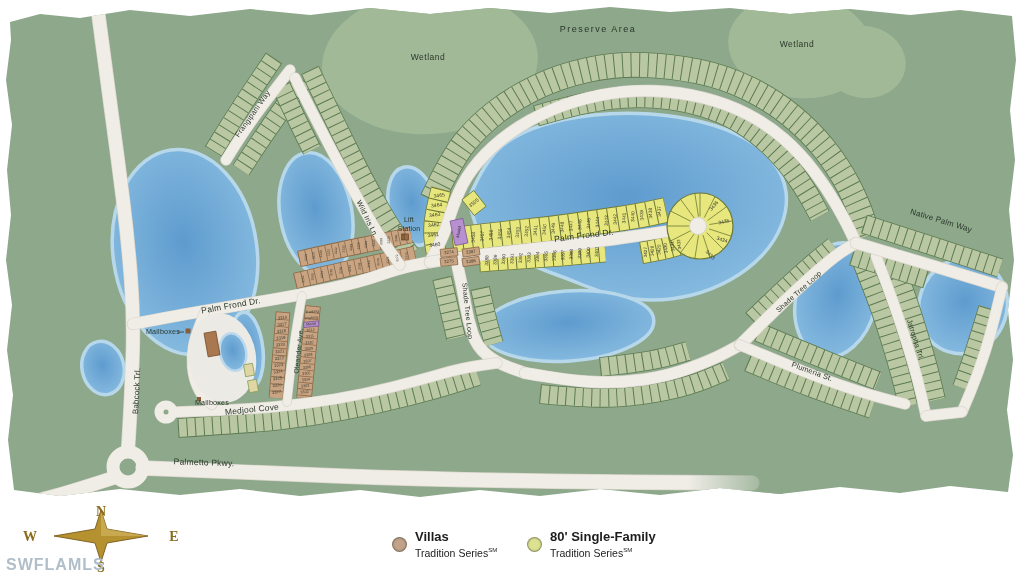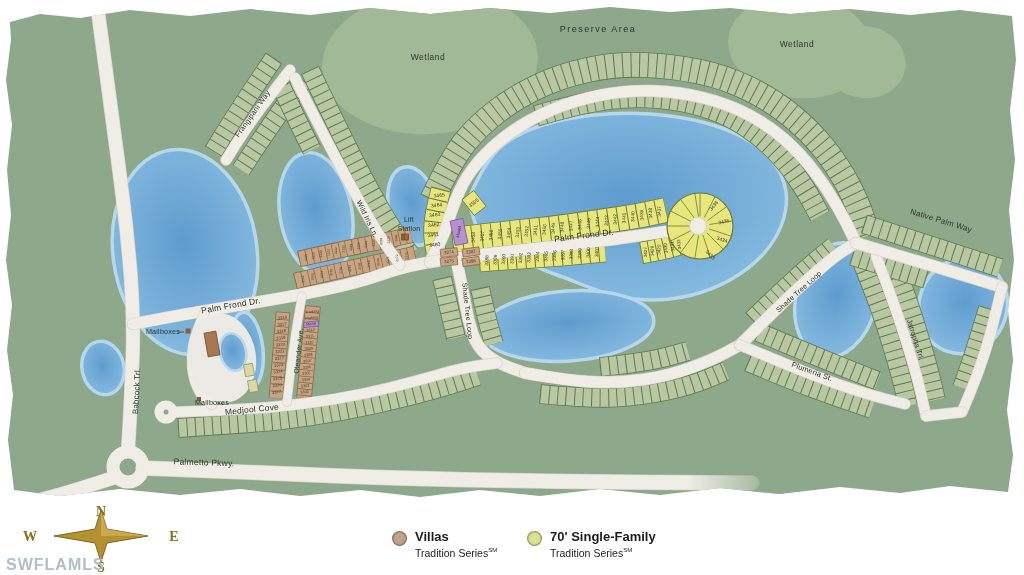--- a/index.html
+++ b/index.html
@@ -1,21 +1,21 @@
 <!DOCTYPE html>
 <html><head>
 <meta charset="utf-8">
 <style>
   html,body{margin:0;padding:0;background:#ffffff;}
   .stage{position:relative;width:1024px;height:575px;background:#ffffff;overflow:hidden;
          font-family:"Liberation Sans",sans-serif;}
   #map-svg{position:absolute;left:0;top:0;}
   #map-svg text{font-family:"Liberation Sans",sans-serif;}
   .legend{position:absolute;top:527px;left:0;width:1024px;height:40px;}
-  .legend-item{position:absolute;display:flex;gap:8px;align-items:flex-start;}
+  .legend-item{position:absolute;display:flex;gap:8px;align-items:center;}
   .legend-dot{width:13px;height:13px;border-radius:50%;border:1px solid rgba(60,60,50,.45);
               box-shadow:inset 0 0 2px rgba(0,0,0,.25);margin-top:2px;}
   .legend-l1{font-size:13px;font-weight:bold;color:#1c1c1c;line-height:15px;}
   .legend-l2{font-size:10.5px;color:#222;line-height:12px;}
   .legend-l2 sup{font-size:6px;}
   .watermark{position:absolute;left:6px;top:556px;font-size:16px;letter-spacing:1px;color:#AFBEC8;font-weight:bold;}
   #compass{position:absolute;left:8px;top:498px;}
   #compass text{font-family:"Liberation Serif",serif;font-weight:bold;fill:#8A6C1C;}
 </style>
 </head>
@@ -425,18 +425,18 @@
     <div class="legend-item" style="left:392px;top:2px">
       <span class="legend-dot" style="background-color: rgb(194, 162, 137);"></span>
       <div>
         <div class="legend-l1">Villas</div>
         <div class="legend-l2"><span>Tradition Series</span><sup>SM</sup></div>
       </div>
     </div>
     <div class="legend-item" style="left:527px;top:2px">
       <span class="legend-dot" style="background-color: rgb(220, 226, 145);"></span>
       <div>
-        <div class="legend-l1">70' Single-Family</div>
+        <div class="legend-l1">80' Single-Family</div>
         <div class="legend-l2"><span>Tradition Series</span><sup>SM</sup></div>
       </div>
     </div>
   </div>
 </div>
 
 </body></html>

